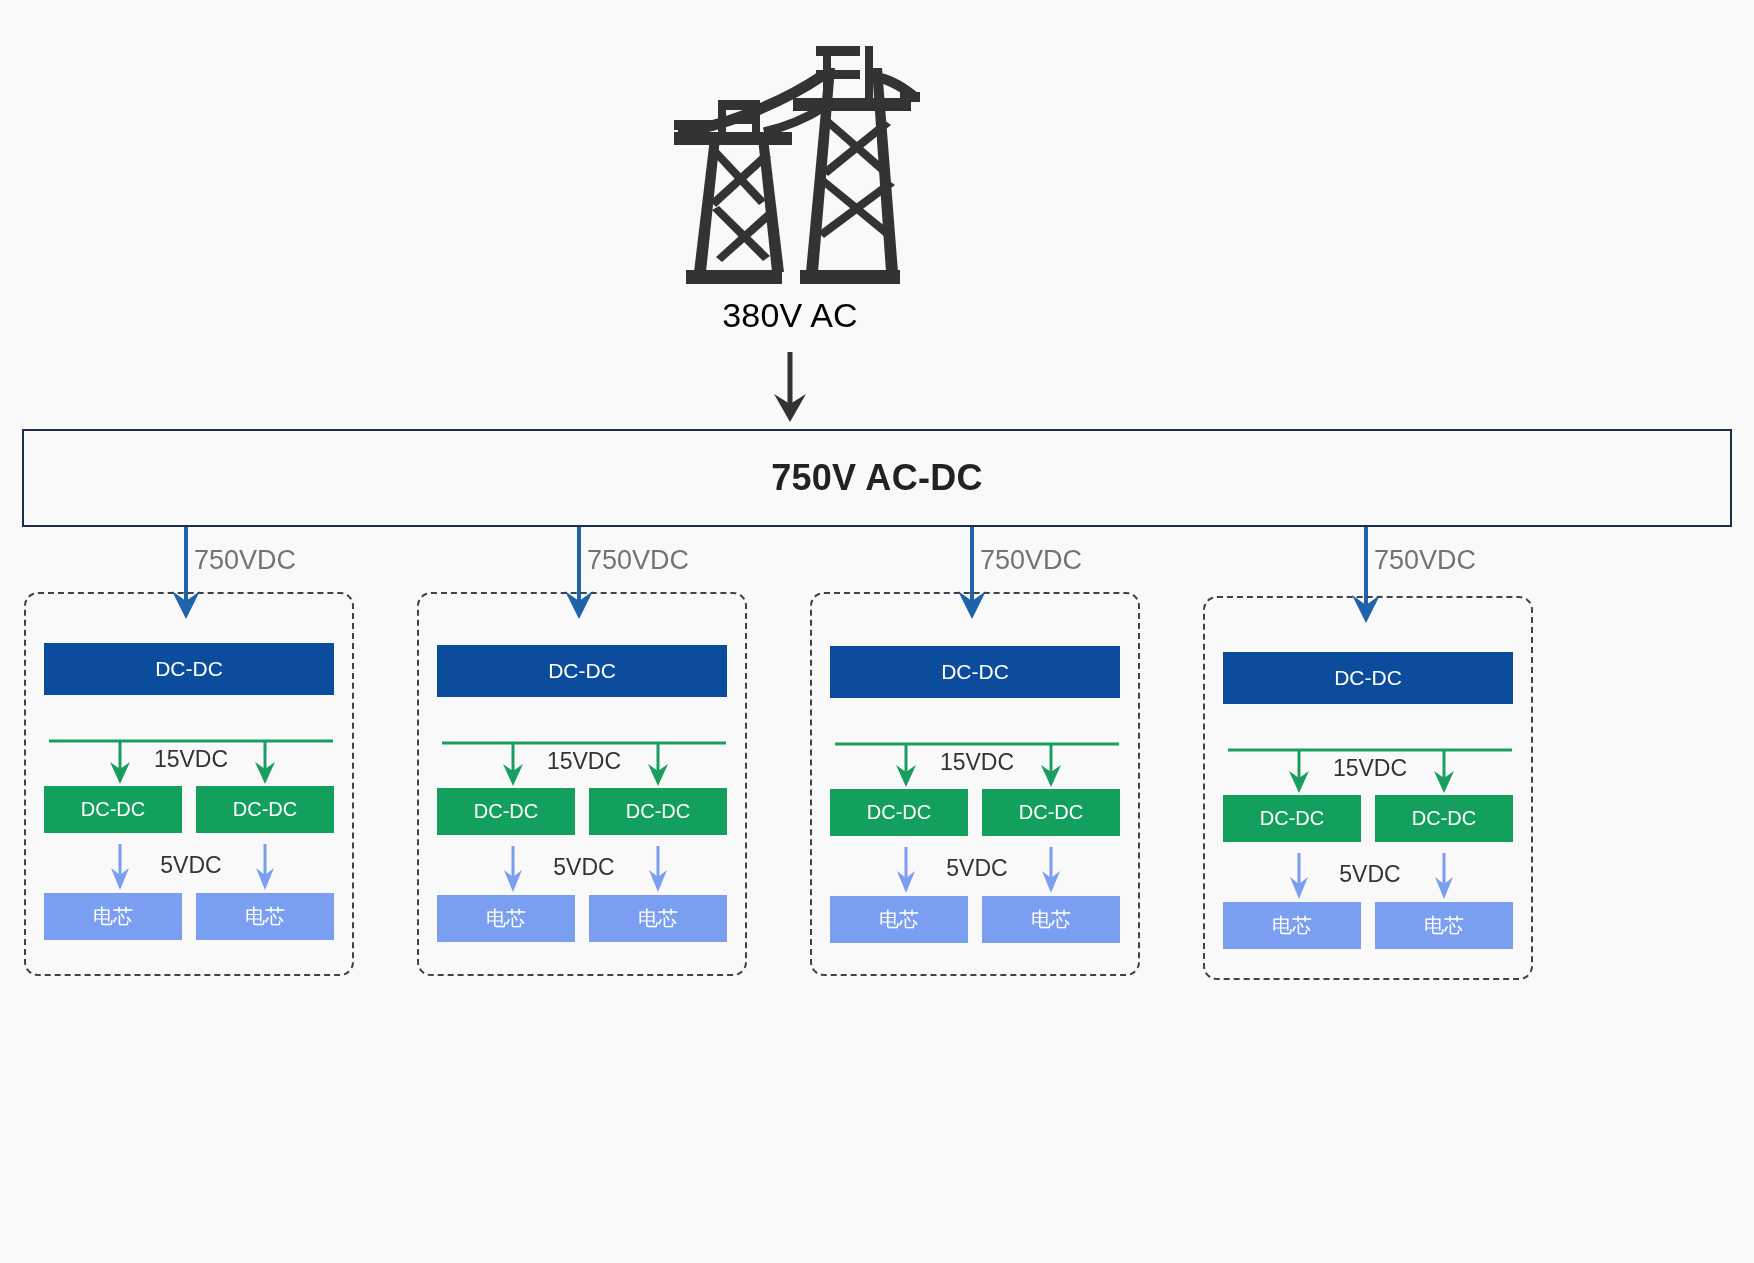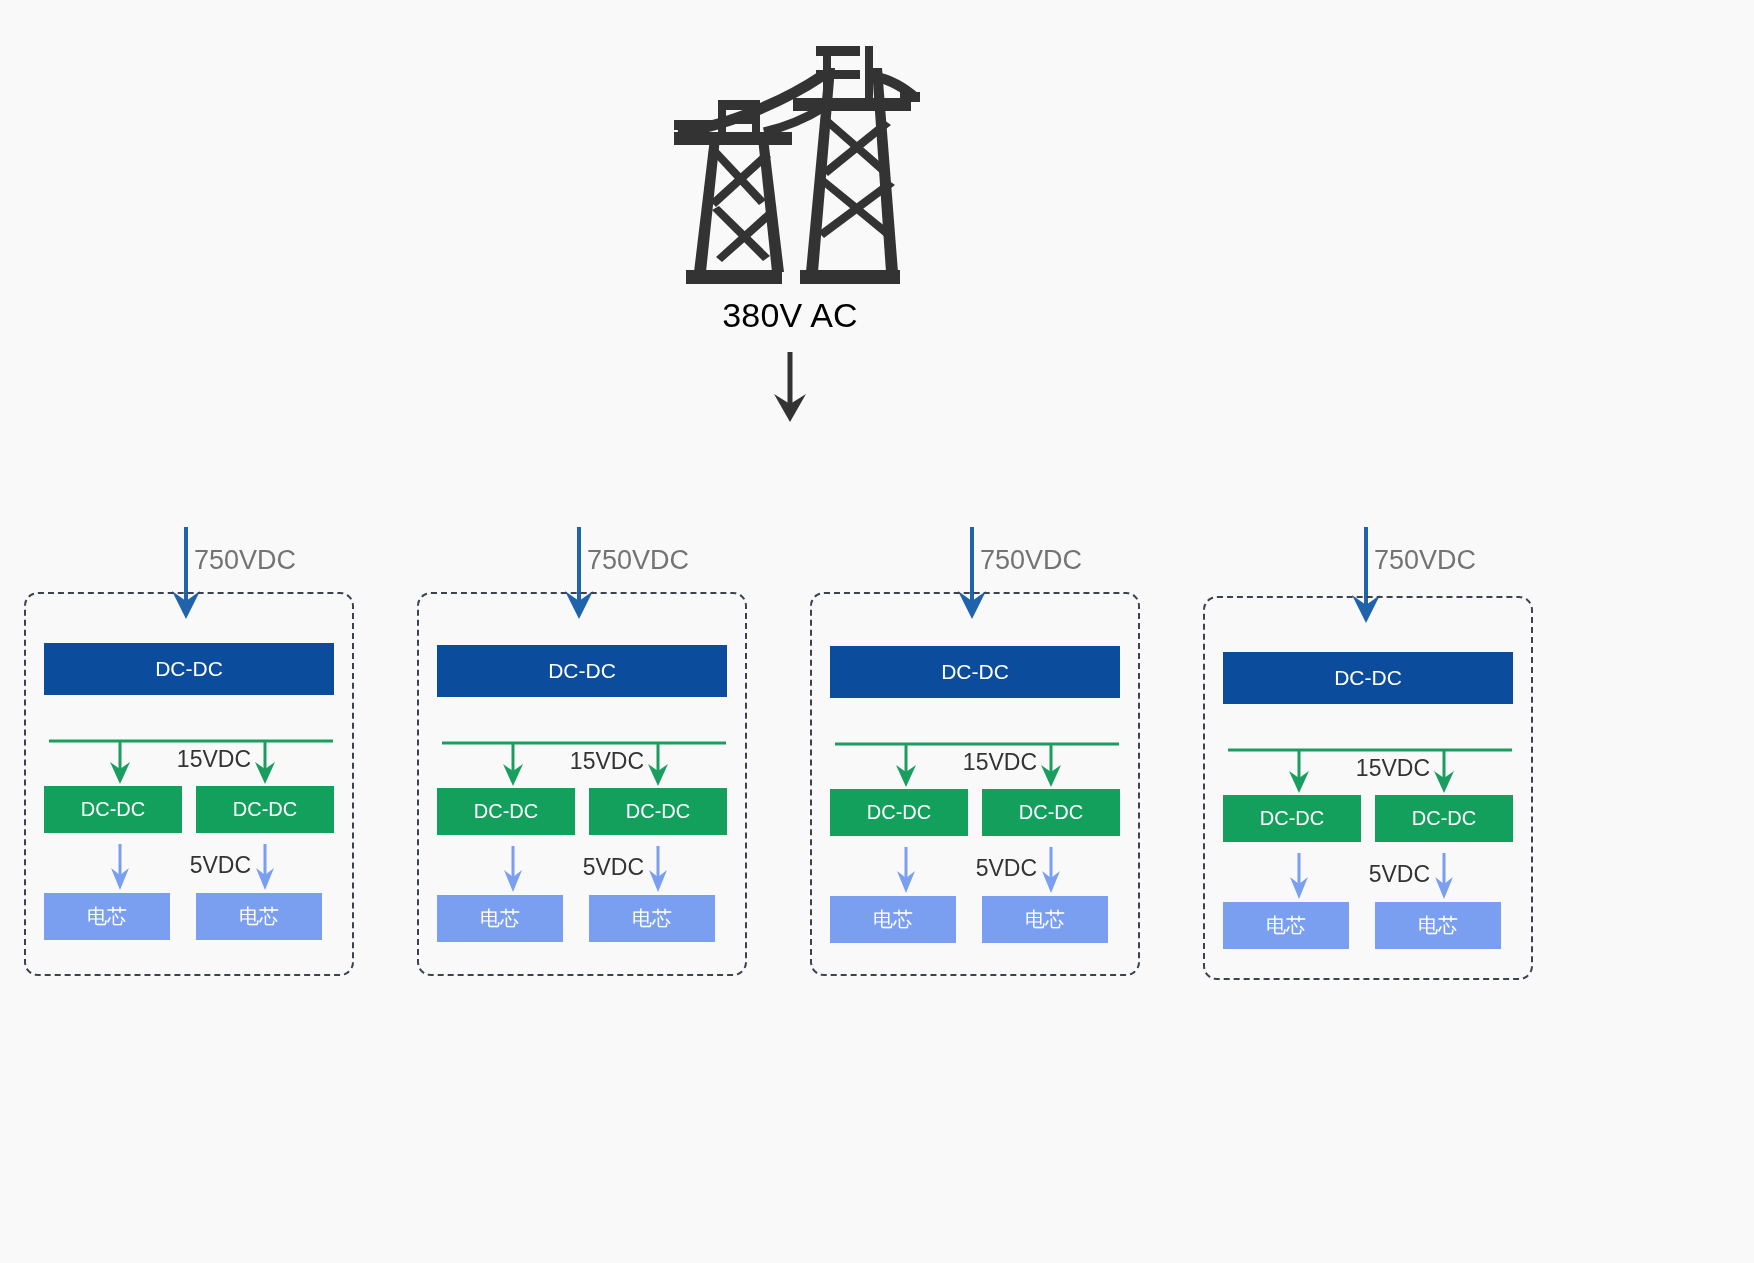--- a/index.html
+++ b/index.html
@@ -106,38 +106,38 @@
     position: absolute;
     left: 0px;
     top: 0px;
   }
 
   .mid-label {
     position: absolute;
     font-size: 23px;
     color: #333333;
     white-space: nowrap;
-    text-align: right;
+    text-align: center;
   }
 
   .green-converter {
     position: absolute;
     width: 138px;
     height: 47px;
     background: #12a05c;
     color: #ffffff;
     font-size: 20px;
     display: flex;
     align-items: center;
     justify-content: center;
   }
 
   .cell-box {
     position: absolute;
-    width: 126px;
+    width: 138px;
     height: 47px;
     background: #7b9ff0;
     color: #ffffff;
     font-size: 20px;
     display: flex;
     align-items: center;
     justify-content: center;
   }
 </style>
 </head>
@@ -188,20 +188,23 @@
 
   <div id="source-label">380V AC</div>
 
   <div id="source-arrow">
     <svg width="70" height="72" viewBox="0 0 70 72">
       <line x1="35" y1="0" x2="35" y2="58" stroke="#333333" stroke-width="5"></line>
       <polygon points="35,70 19,42 35,52 51,42" fill="#333333"></polygon>
     </svg>
   </div>
 
+  <div id="acdc-box">
+    <span id="acdc-label">750V AC-DC</span>
+  </div>
 
   <div class="feeder" style="left:158px; top:527px;">
     <svg width="300" height="110" viewBox="0 0 300 110">
       <line x1="28" y1="0" x2="28" y2="76" stroke="#1f63ab" stroke-width="4"></line>
       <polygon points="28,92 14,64 28,74 42,64" fill="#1f63ab"></polygon>
     </svg>
     <span class="feeder-label">750VDC</span>
   </div>
 
   <div class="feeder" style="left:551px; top:527px;">

